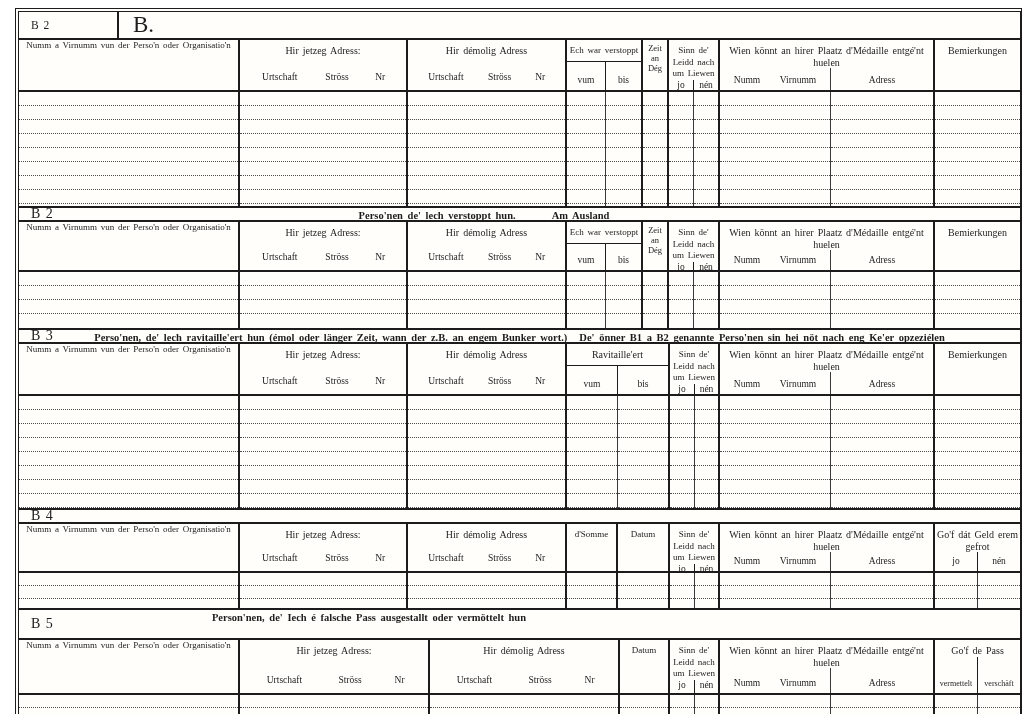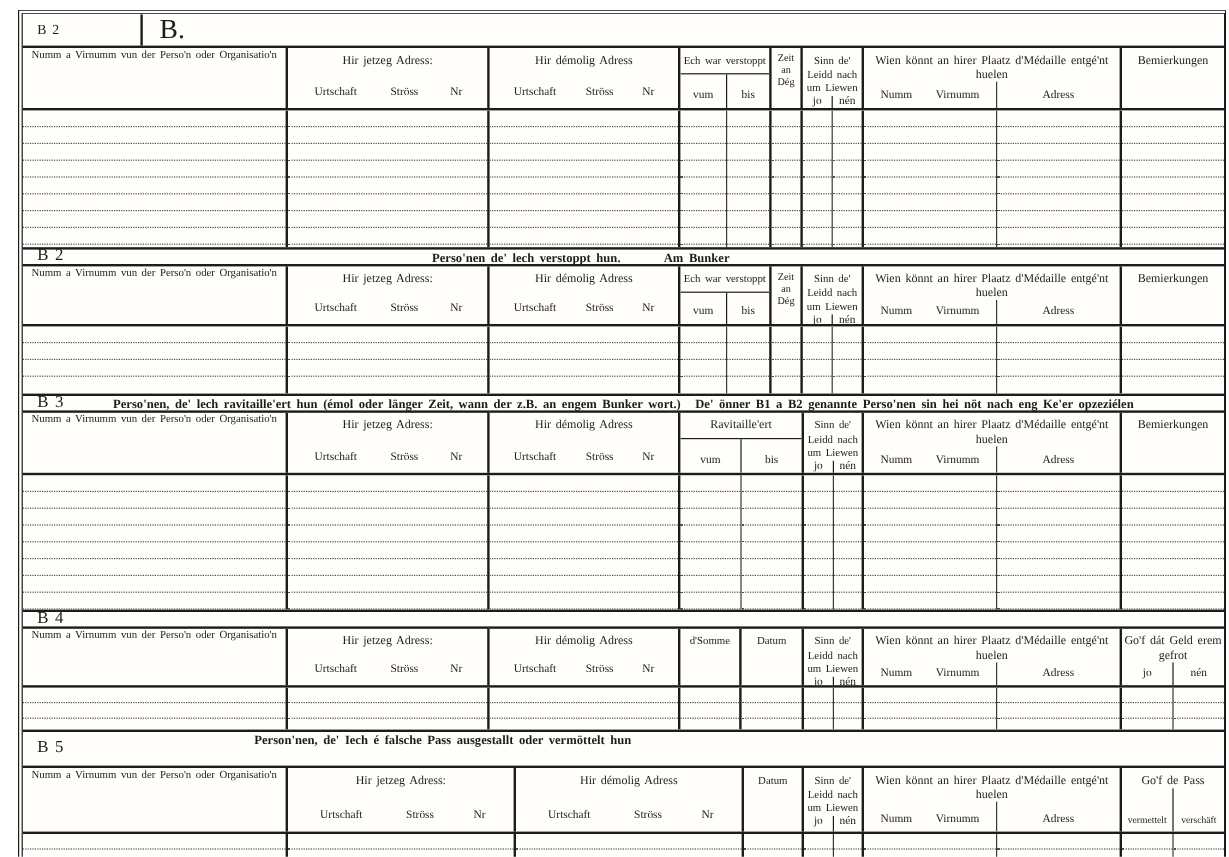--- a/index.html
+++ b/index.html
@@ -258,21 +258,21 @@
               <div class="wline" style="height: 14px;"></div>
               <div class="wline" style="height: 14px;"></div>
             </div>
           </div>
         </div>
       </div>
       <div class="section s1">
         <div class="titlebar tb-plain" style="height: 16px;">
           <div class="sec-id">B 2</div>
           <div class="tlines" style="width: 930px;">
-            <div class="tline"><span>Perso'nen de' lech verstoppt hun.</span><span class="note">Am Bunker</span></div>
+            <div class="tline"><span>Perso'nen de' lech verstoppt hun.</span><span class="note">Am Ausland</span></div>
           </div>
         </div>
         <div class="ghead" style="height: 50px;">
           <div class="hcol k-tall" style="width: 221px;">
             <div class="lbl">Numm a Virnumm vun der Perso'n oder Organisatio'n</div>
           </div>
           <div class="hcol k-addr" style="width: 168px;">
             <div class="lbl">Hir jetzeg Adress:</div>
             <div class="subs3">
               <span class="sub3 sub3-0">Urtschaft</span>

